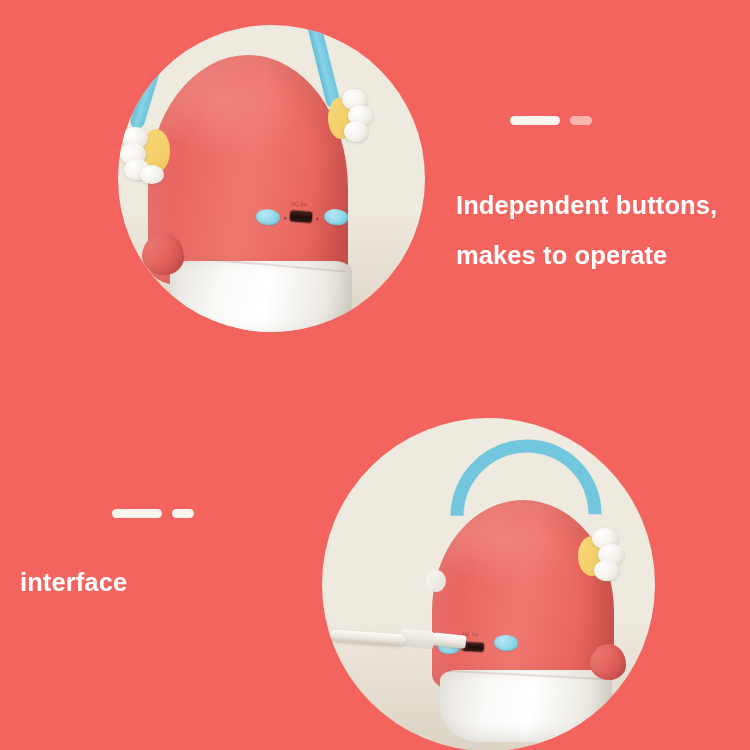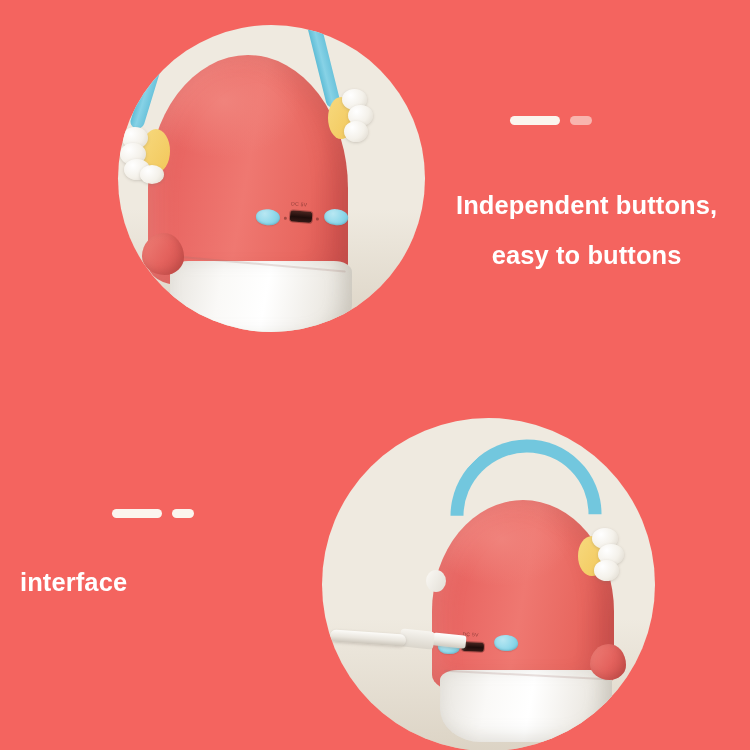--- a/index.html
+++ b/index.html
@@ -170,21 +170,21 @@
     position:absolute;
     color:#FFFFFF;
     font-weight:bold;
     font-size:25.5px;
     line-height:50px;
     letter-spacing:.1px;
     white-space:nowrap;
   }
   #caption-top    { left:456px; top:180px; }
   #caption-bottom { left:20px;  top:557px; }
-  .caption-line { display:block;text-align:center; }
+  .caption-line { display:block; }
 </style>
 </head>
 <body>
 
 <div id="banner">
 
   <div class="photo-circle" id="circle-top">
     <div class="photo-stage">
       <div class="floor-shade"></div>
 
@@ -262,21 +262,21 @@
     </div>
   </div>
 
   <div class="dash-group" id="dashes-top">
     <span class="dash long solid"></span>
     <span class="dash short muted"></span>
   </div>
 
   <div class="caption" id="caption-top">
     <span class="caption-line">Independent buttons,</span>
-    <span class="caption-line">easy to buttons</span>
+    <span class="caption-line">makes to operate</span>
   </div>
 
   <div class="dash-group" id="dashes-bottom">
     <span class="dash long solid"></span>
     <span class="dash short solid"></span>
   </div>
 
   <div class="caption" id="caption-bottom">
     <span class="caption-line">interface</span>
   </div>

